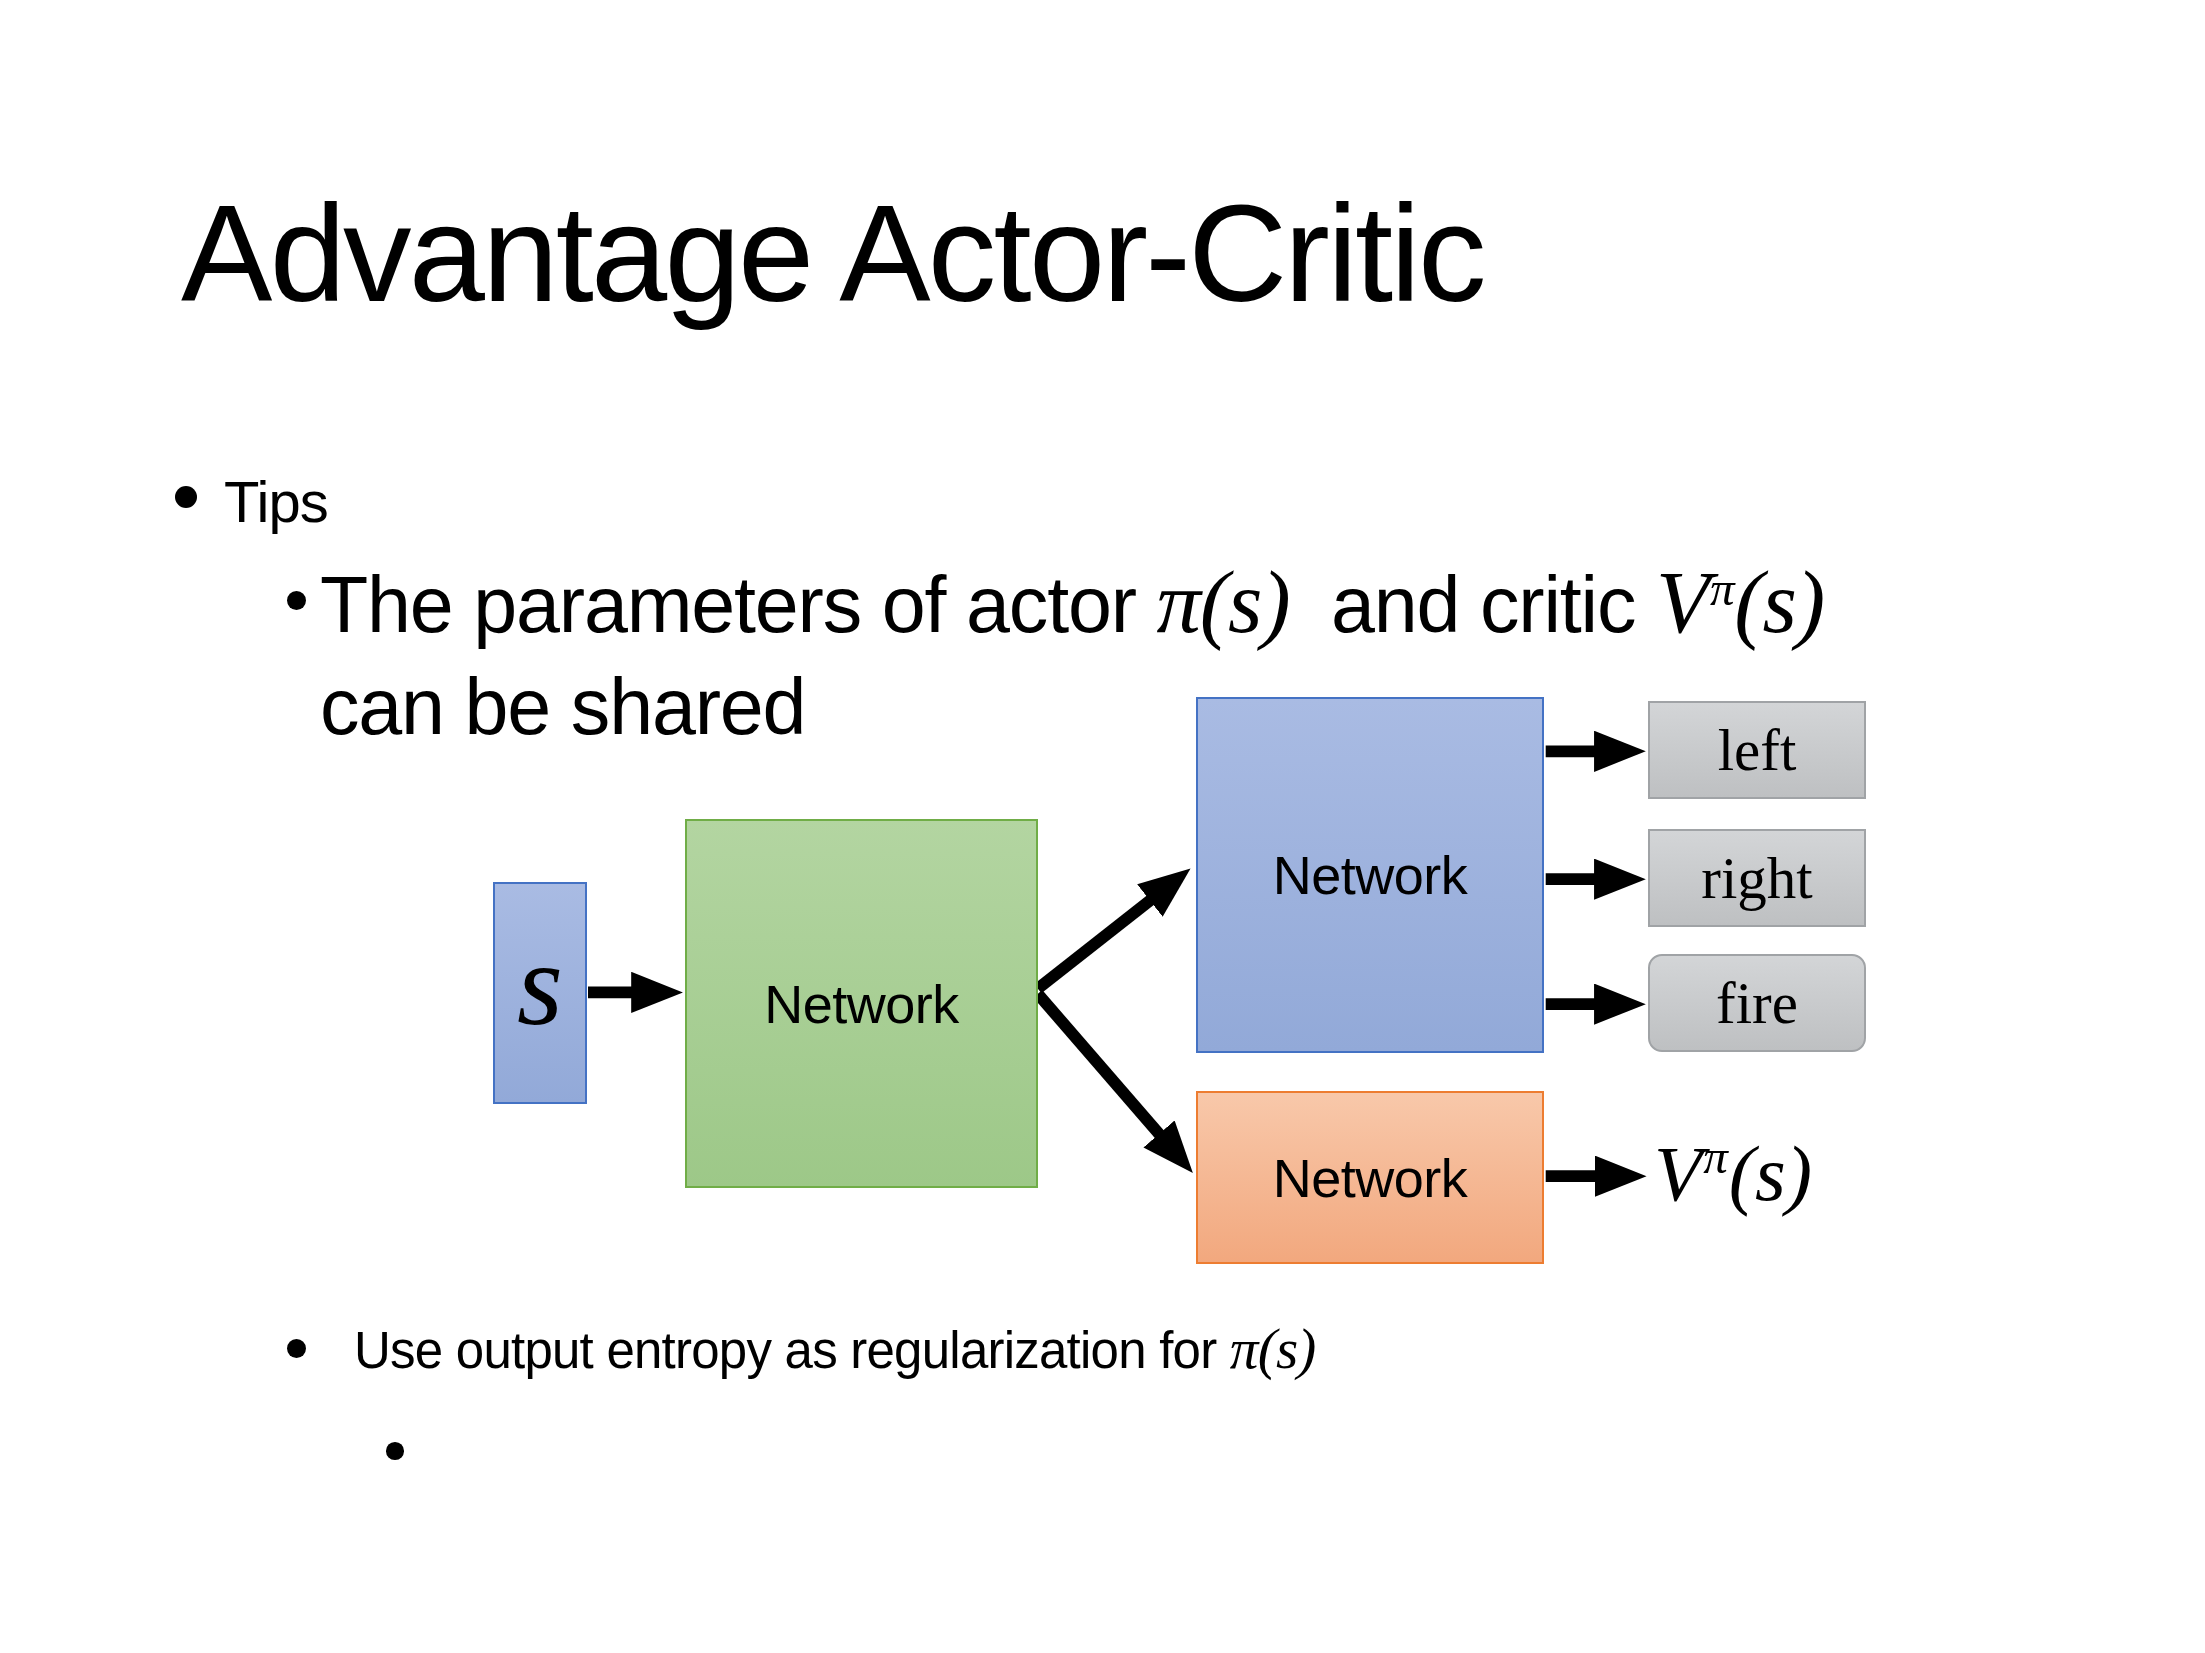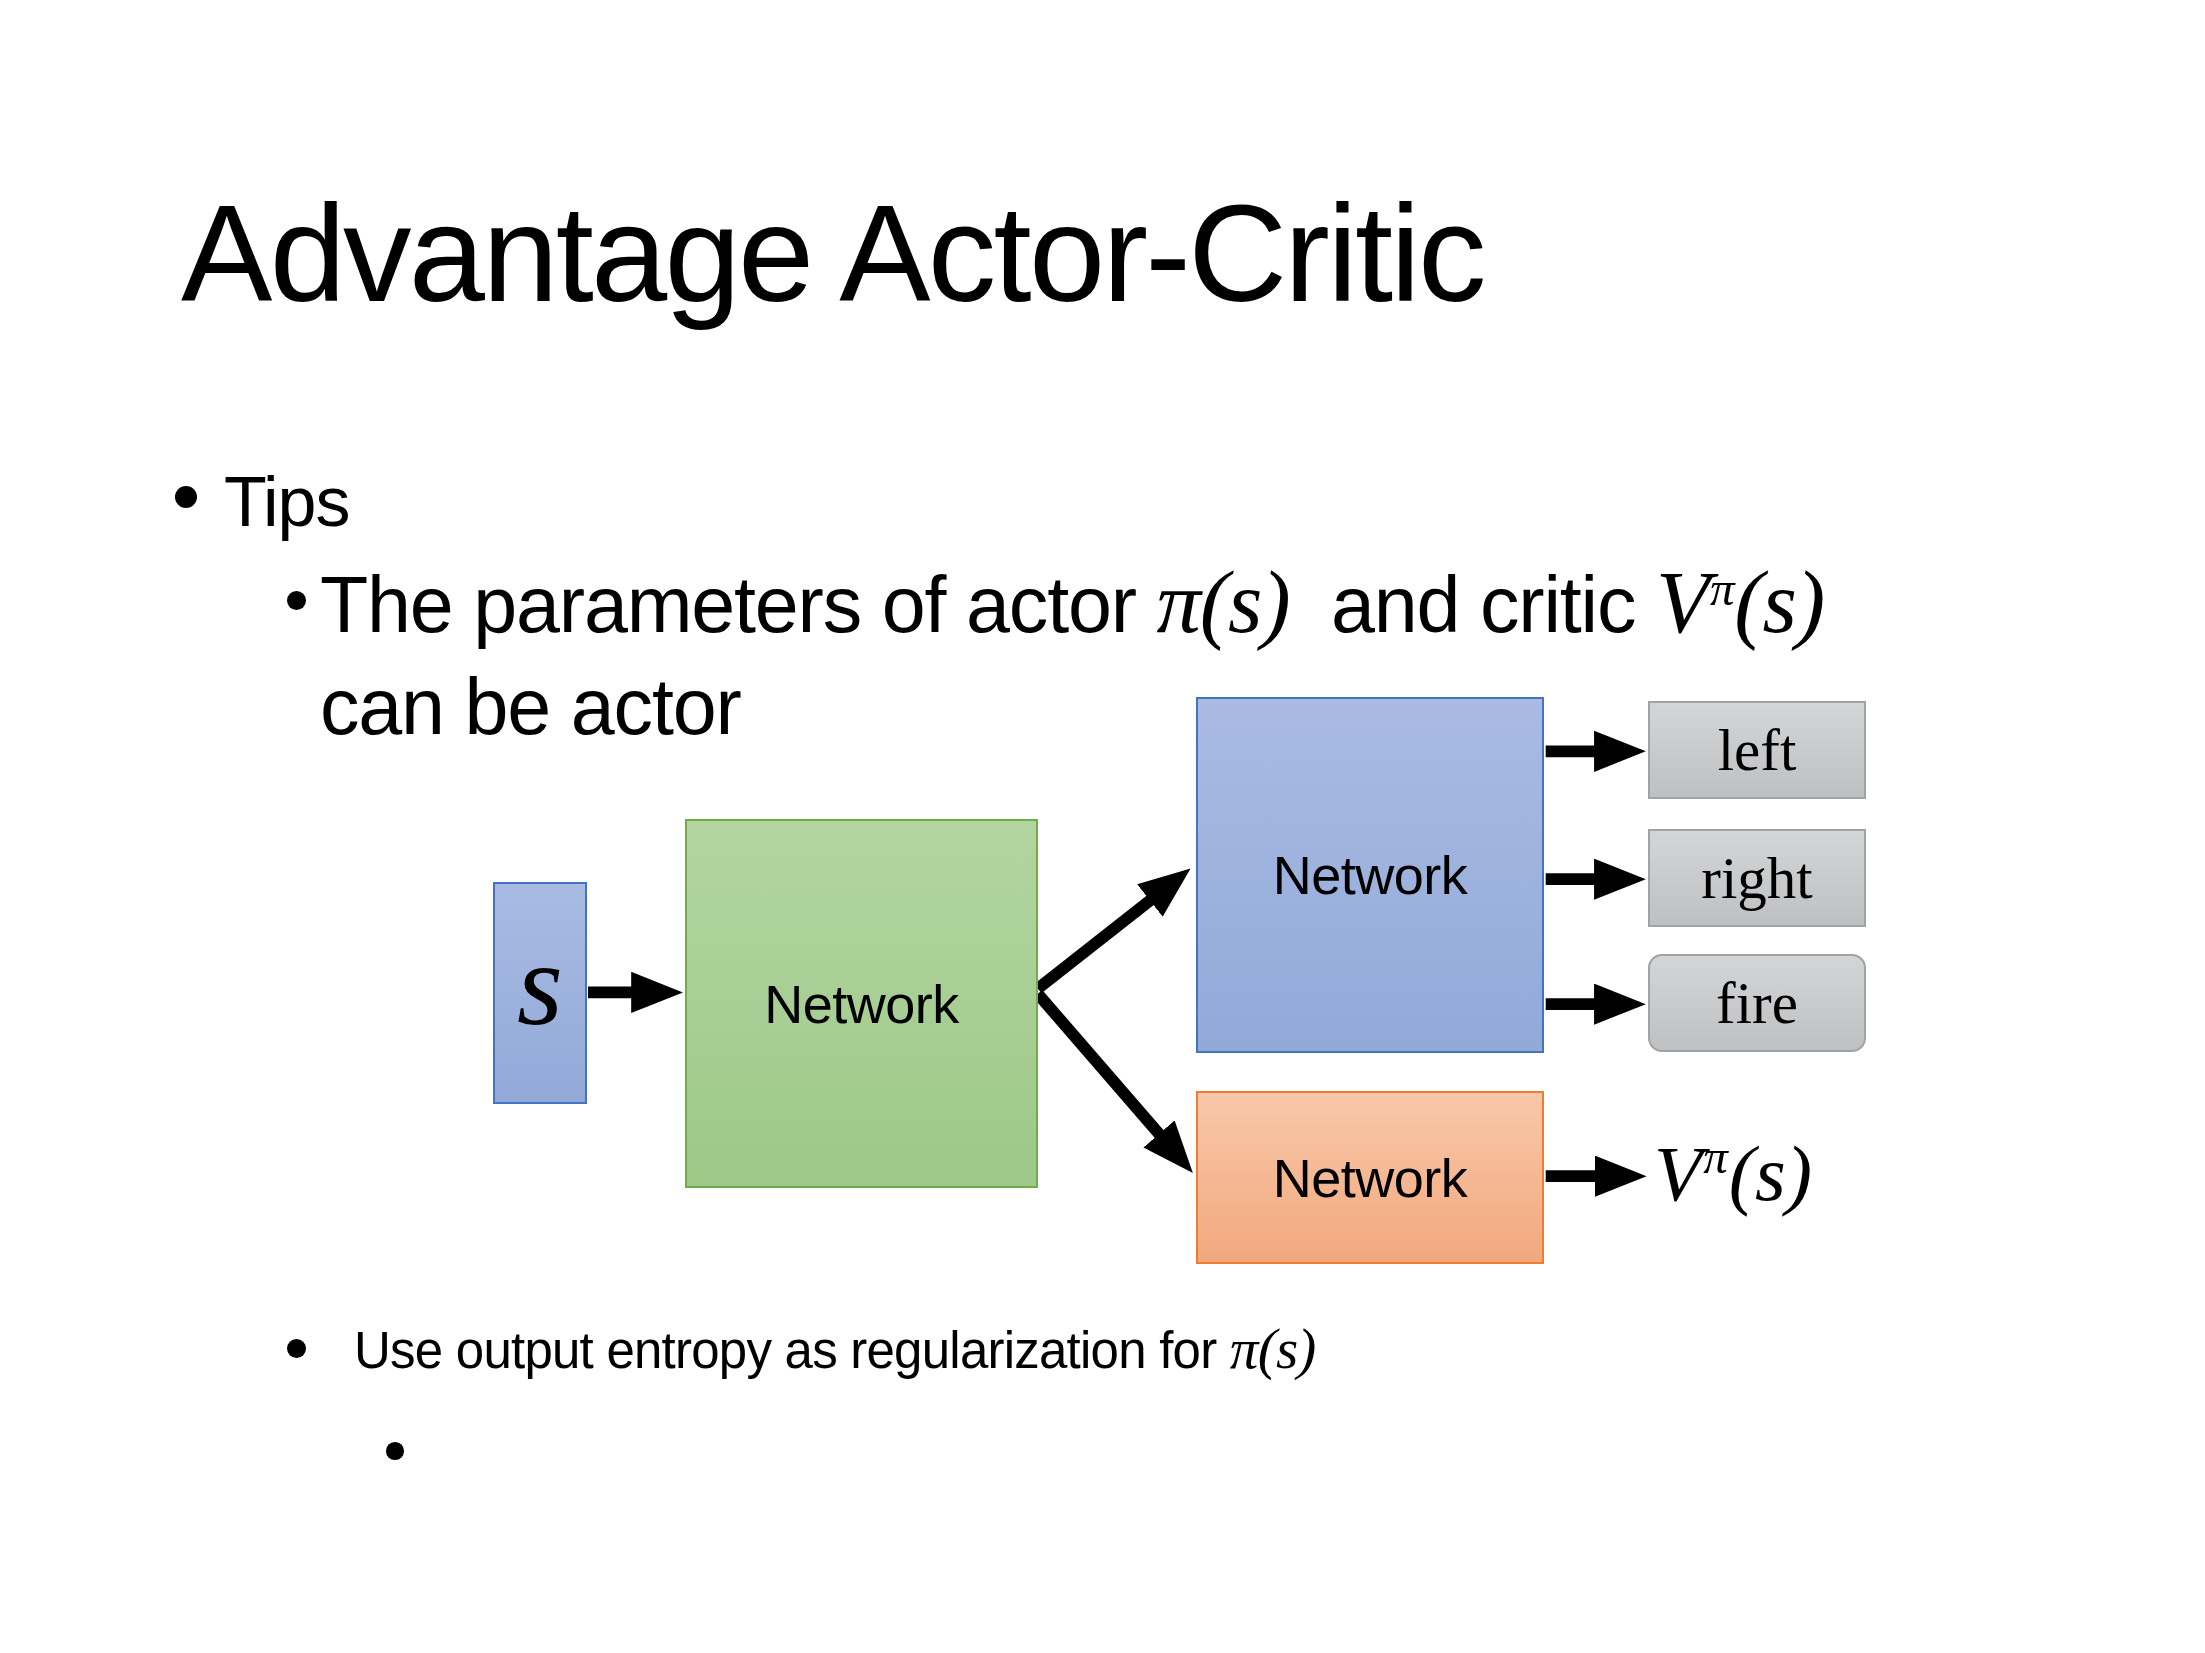--- a/index.html
+++ b/index.html
@@ -30,21 +30,21 @@
     border-radius: 50%;
     background: var(--text-color, #000);
   }
   .dot-l1 { left: 175px; top: 486px; width: 22px; height: 22px; }
   .dot-l2a { left: 287px; top: 591px; width: 19px; height: 19px; }
   .dot-l2b { left: 287px; top: 1339px; width: 19px; height: 19px; }
   .dot-l3 { left: 386px; top: 1442px; width: 17.6px; height: 17.6px; }
 
   .t-l1 {
     left: 224px; top: 461px;
-    font-size: 70px; line-height: 82px;
+    font-size: 58px; line-height: 82px;
     letter-spacing: -0.015em;
     white-space: nowrap;
   }
   .t-l2a {
     left: 320px; top: 557px;
     font-size: 79px; line-height: 91px;
     letter-spacing: -0.015em;
     white-space: nowrap;
   }
   .t-l2b {
@@ -149,21 +149,21 @@
 <div class="slide">
 
   <h1 class="abs title">Advantage Actor-Critic</h1>
 
   <div class="abs bullet-dot dot-l1"></div>
   <div class="abs t-l1">Tips</div>
 
   <div class="abs bullet-dot dot-l2a"></div>
   <div class="abs t-l2a">
     <span class="keep-space">The parameters of actor </span><span class="mi">π(s)</span><span class="keep-space">  and critic </span><span class="mi">V</span><span class="msup">π</span><span class="mi">(s)</span><br>
-    <span>can be actor</span>
+    <span>can be shared</span>
   </div>
 
   <div class="abs bullet-dot dot-l2b"></div>
   <div class="abs t-l2b">
     <span class="keep-space">Use output entropy as regularization for </span><span class="mi">π(s)</span>
   </div>
 
   <div class="abs bullet-dot dot-l3"></div>
 
   <svg class="arrow-layer" viewBox="0 0 3000 2250">

